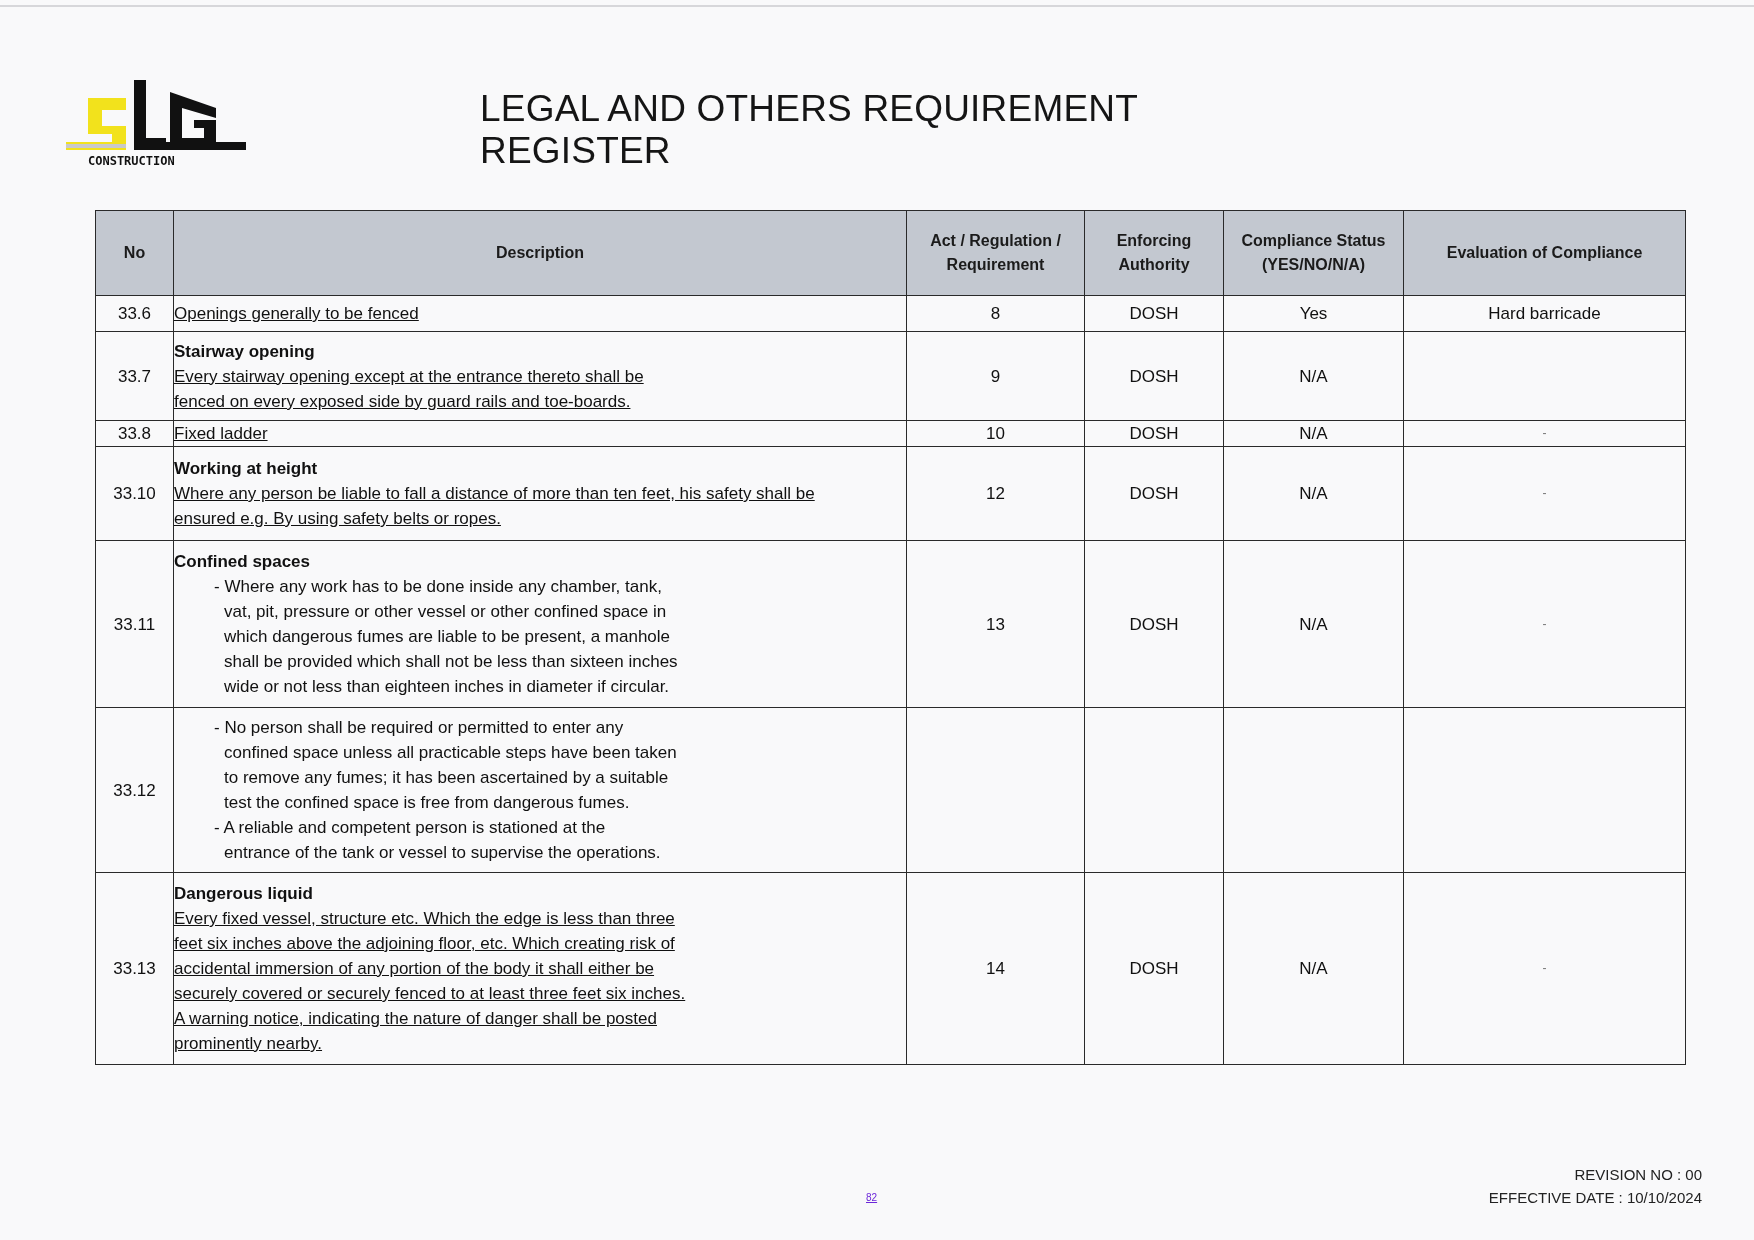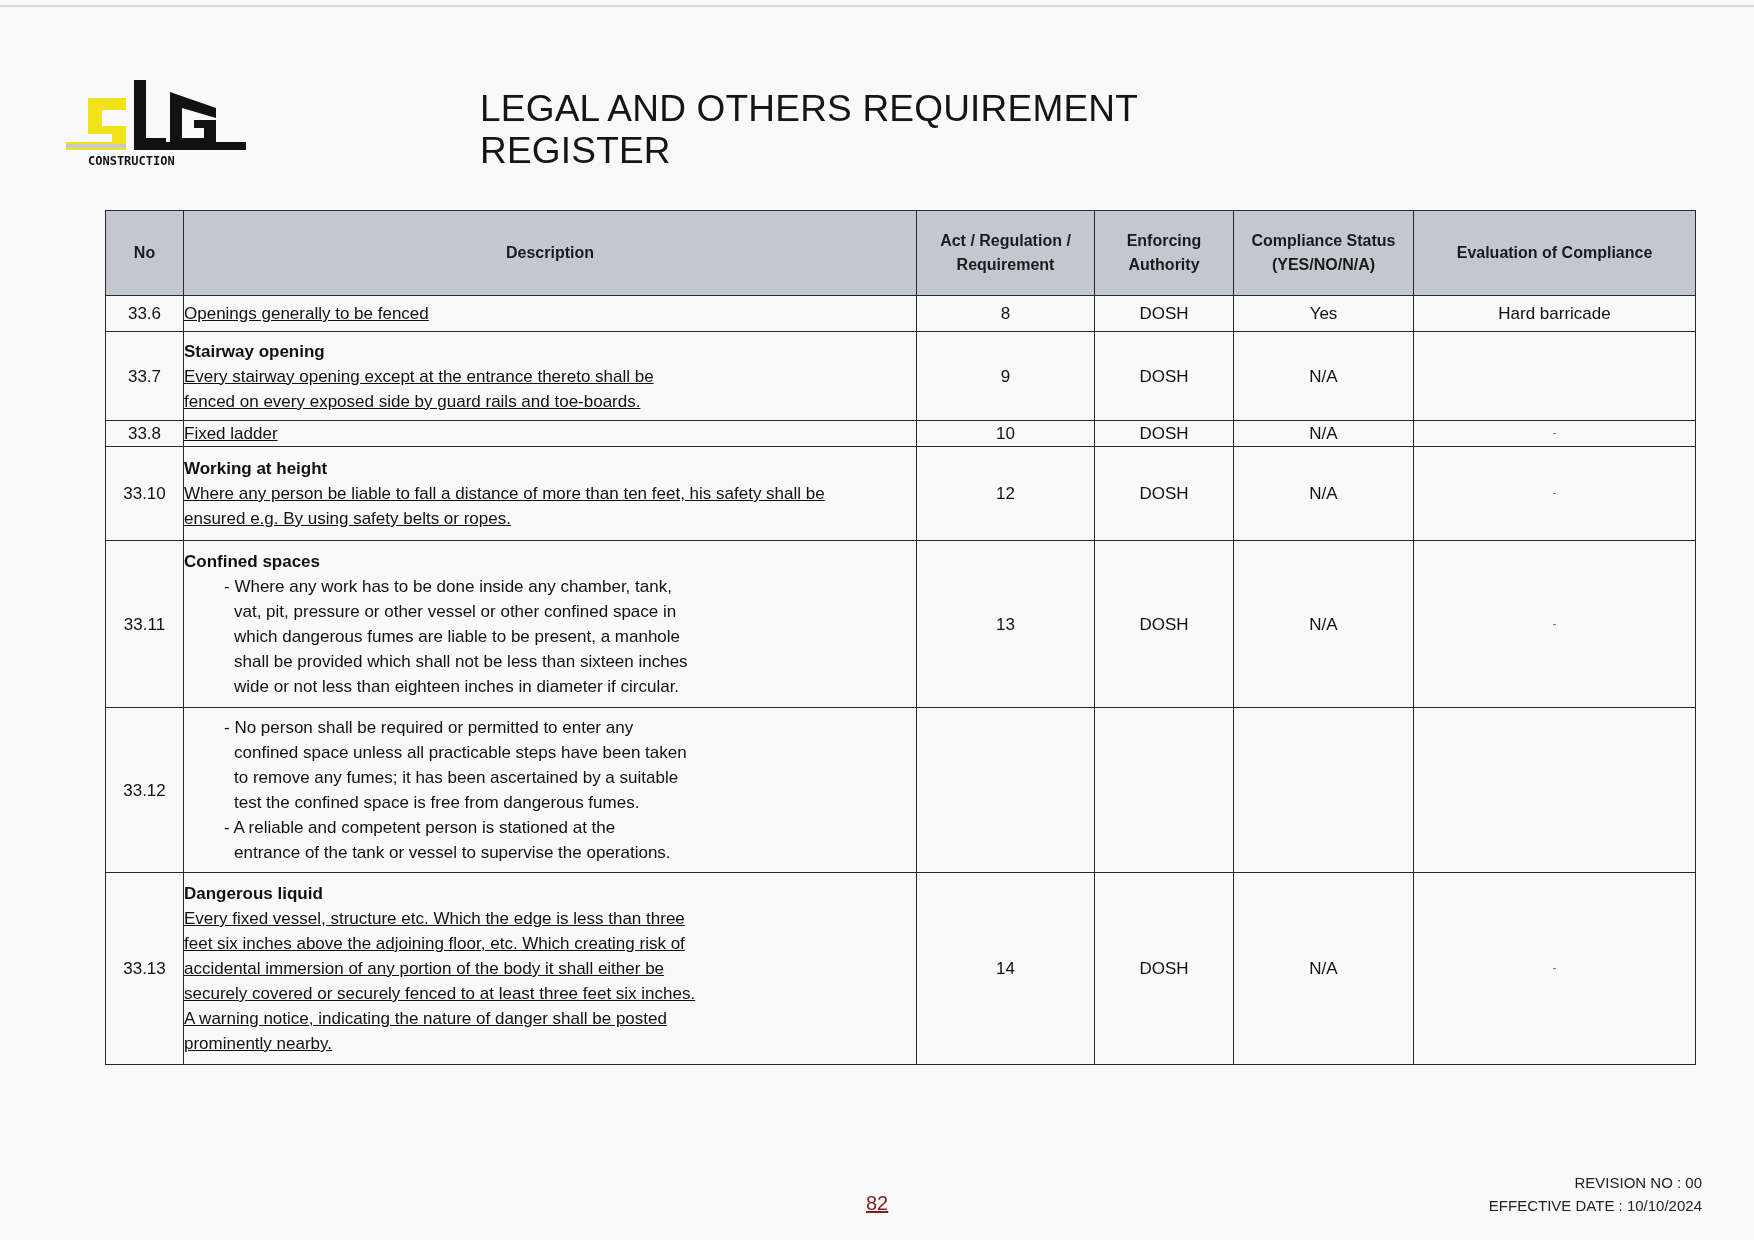--- a/index.html
+++ b/index.html
@@ -10,45 +10,45 @@
     color: #111;
   }
   .top-rule { position: absolute; left: 0; right: 0; top: 5px; height: 2px; background: #d7d7da; }
   .logo { position: absolute; left: 66px; top: 78px; width: 180px; height: 90px; }
   .page-title {
     position: absolute; left: 480px; top: 88px; width: 840px; text-align: left;
     font-size: 37px; letter-spacing: 0.2px; color: #151515;
     font-family: "Liberation Sans", sans-serif;
   }
   table.register {
-    position: absolute; left: 105px; top: 210px; width: 1590px;
+    position: absolute; left: 95px; top: 210px; width: 1590px;
     border-collapse: collapse; table-layout: fixed;
     font-size: 17px; line-height: 25px;
   }
   table.register th, table.register td {
     border: 1.6px solid #2a2a2a; padding: 0;
   }
   table.register th {
     background: #c3c8d0; font-weight: bold; font-size: 16px; line-height: 24px;
     height: 84px; text-align: center; vertical-align: middle; color: #1b1b1b;
   }
   td.no { text-align: center; vertical-align: middle; margin-top: 11px; }
   td.desc { text-align: left; vertical-align: middle; padding: 2px 4px; }
   td.center { text-align: center; vertical-align: middle; }
   .desc-title { font-weight: bold; display: block; }
   .desc-line { display: block; text-decoration: underline; }
   .bullet { display: block; padding-left: 40px; }
   .bullet-cont { display: block; padding-left: 50px; }
   .dash { color: #777; font-size: 12px; }
   .page-number {
-    position: absolute; left: 866px; top: 1192px; font-size: 20px; color: #7f1d1d; text-decoration: underline;
+    position: absolute; left: 866px; top: 1192px; font-size: 10px; color: #6d28d9; text-decoration: underline;
   }
   .revision {
     position: absolute; right: 52px; top: 1163px; text-align: right;
-    font-size: 15px; line-height: 23px; color: #222; margin-top: 8px;
+    font-size: 15px; line-height: 23px; color: #222;
   }
 </style>
 </head>
 <body>
 
 <div class="top-rule"></div>
 
 <div class="logo">
   <svg width="180" height="90" viewBox="0 0 180 90">
 

